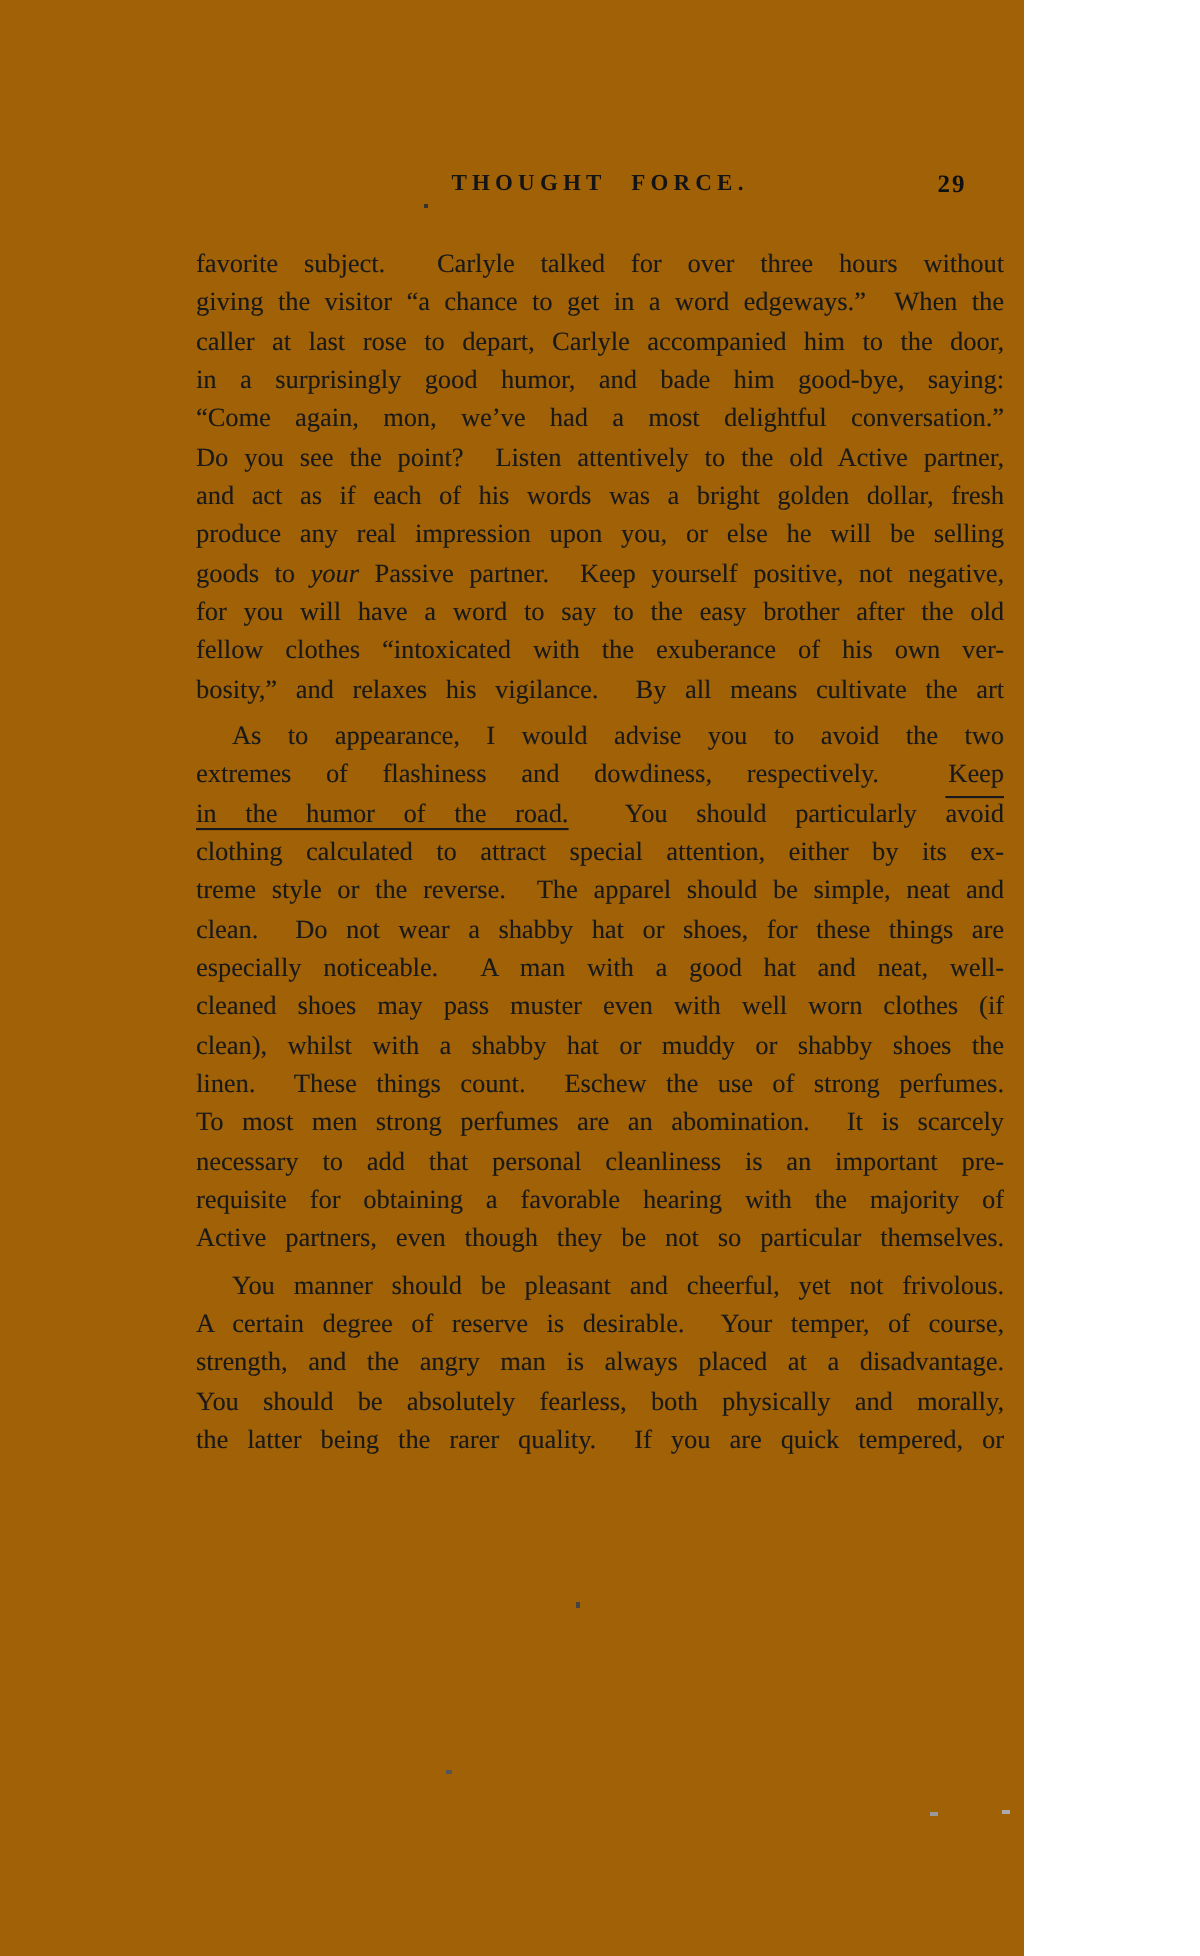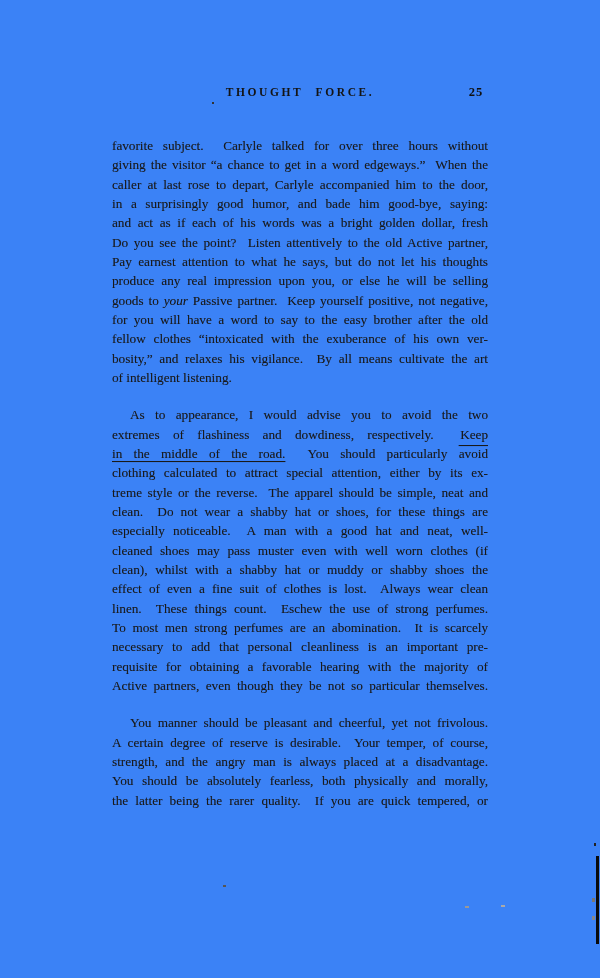--- a/index.html
+++ b/index.html
@@ -1,19 +1,19 @@
 <!DOCTYPE html>
 <html><head>
 <meta charset="utf-8">
 <style>
   html,body{margin:0;padding:0;}
   .page{
     position:relative;
-    width:600px;height:978px;
-    background:#3b82f6;
+    width:512px;height:978px;
+    background:#a16207;
     overflow:hidden;
     font-family:"Liberation Serif","DejaVu Serif",serif;
     color:#191919;
   }
   .running-header{
     position:absolute;top:86px;left:94px;width:412px;
     text-align:center;
     font-size:11.5px;font-weight:bold;
     letter-spacing:2.6px;word-spacing:7px;
     color:#141414;
@@ -23,70 +23,68 @@
     text-align:center;
     font-size:12.5px;font-weight:bold;
     letter-spacing:1px;
     color:#101010;
   }
   .text-block{
     position:absolute;top:118px;left:94px;width:412px;
     font-size:13.2px;line-height:19.34px;
     text-shadow:0.2px 0.2px 0 rgba(25,25,25,0.35);
   }
-  .paragraph{margin:18px;padding:0;}
+  .paragraph{margin:4px;padding:0;}
   .line{
     height:19.34px;overflow:hidden;
     text-align:justify;text-align-last:justify;
     white-space:normal;
   }
   .line.last{text-align-last:left;}
   .line.indent{padding-left:18px;}
   .i{font-style:italic;}
   .u{text-decoration:underline;text-decoration-thickness:1.2px;text-underline-offset:3px;}
   .ul{text-decoration-thickness:1.2px;text-underline-offset:4.5px;}
   .ol{text-decoration:overline;text-decoration-thickness:1.2px;}
   .artifact{position:absolute;}
 </style>
 </head>
 <body>
 
 <div class="page">
 
   <div class="running-header">THOUGHT  FORCE.</div>
 
-  <div class="page-number">25</div>
+  <div class="page-number">29</div>
 
   <div class="text-block" id="lines-root">
       <div class="paragraph">
         <div class="line"><span>favorite subject.&nbsp; Carlyle talked for over three hours without</span></div>
         <div class="line"><span>giving the visitor “a chance to get in a word edgeways.”&nbsp; When the</span></div>
         <div class="line"><span>caller at last rose to depart, Carlyle accompanied him to the door,</span></div>
         <div class="line"><span>in a surprisingly good humor, and bade him good-bye, saying:</span></div>
+        <div class="line"><span>“Come again, mon, we’ve had a most delightful conversation.”</span></div>
+        <div class="line"><span>Do you see the point?&nbsp; Listen attentively to the old Active partner,</span></div>
         <div class="line"><span>and act as if each of his words was a bright golden dollar, fresh</span></div>
-        <div class="line"><span>Do you see the point?&nbsp; Listen attentively to the old Active partner,</span></div>
-        <div class="line"><span>Pay earnest attention to what he says, but do not let his thoughts</span></div>
         <div class="line"><span>produce any real impression upon you, or else he will be selling</span></div>
         <div class="line"><span>goods to </span><span class="i">your</span><span> Passive partner.&nbsp; Keep yourself positive, not negative,</span></div>
         <div class="line"><span>for you will have a word to say to the easy brother after the old</span></div>
         <div class="line"><span>fellow clothes “intoxicated with the exuberance of his own ver-</span></div>
         <div class="line"><span>bosity,” and relaxes his vigilance.&nbsp; By all means cultivate the art</span></div>
-        <div class="line last"><span>of intelligent listening.</span></div>
       </div>
       <div class="paragraph">
         <div class="line indent"><span>As to appearance, I would advise you to avoid the two</span></div>
         <div class="line"><span>extremes of flashiness and dowdiness, respectively.&nbsp; </span><span class="ul">Keep</span></div>
-        <div class="line"><span class="u">in the middle of the road.</span><span>&nbsp; You should particularly </span><span class="ol">avoid</span></div>
+        <div class="line"><span class="u">in the humor of the road.</span><span>&nbsp; You should particularly </span><span class="ol">avoid</span></div>
         <div class="line"><span>clothing calculated to attract special attention, either by its ex-</span></div>
         <div class="line"><span>treme style or the reverse.&nbsp; The apparel should be simple, neat and</span></div>
         <div class="line"><span>clean.&nbsp; Do not wear a shabby hat or shoes, for these things are</span></div>
         <div class="line"><span>especially noticeable.&nbsp; A man with a good hat and neat, well-</span></div>
         <div class="line"><span>cleaned shoes may pass muster even with well worn clothes (if</span></div>
         <div class="line"><span>clean), whilst with a shabby hat or muddy or shabby shoes the</span></div>
-        <div class="line"><span>effect of even a fine suit of clothes is lost.&nbsp; Always wear clean</span></div>
         <div class="line"><span>linen.&nbsp; These things count.&nbsp; Eschew the use of strong perfumes.</span></div>
         <div class="line"><span>To most men strong perfumes are an abomination.&nbsp; It is scarcely</span></div>
         <div class="line"><span>necessary to add that personal cleanliness is an important pre-</span></div>
         <div class="line"><span>requisite for obtaining a favorable hearing with the majority of</span></div>
         <div class="line"><span>Active partners, even though they be not so particular themselves.</span></div>
       </div>
       <div class="paragraph">
         <div class="line indent"><span>You manner should be pleasant and cheerful, yet not frivolous.</span></div>
         <div class="line"><span>A certain degree of reserve is desirable.&nbsp; Your temper, of course,</span></div>
         <div class="line"><span>strength, and the angry man is always placed at a disadvantage.</span></div>

